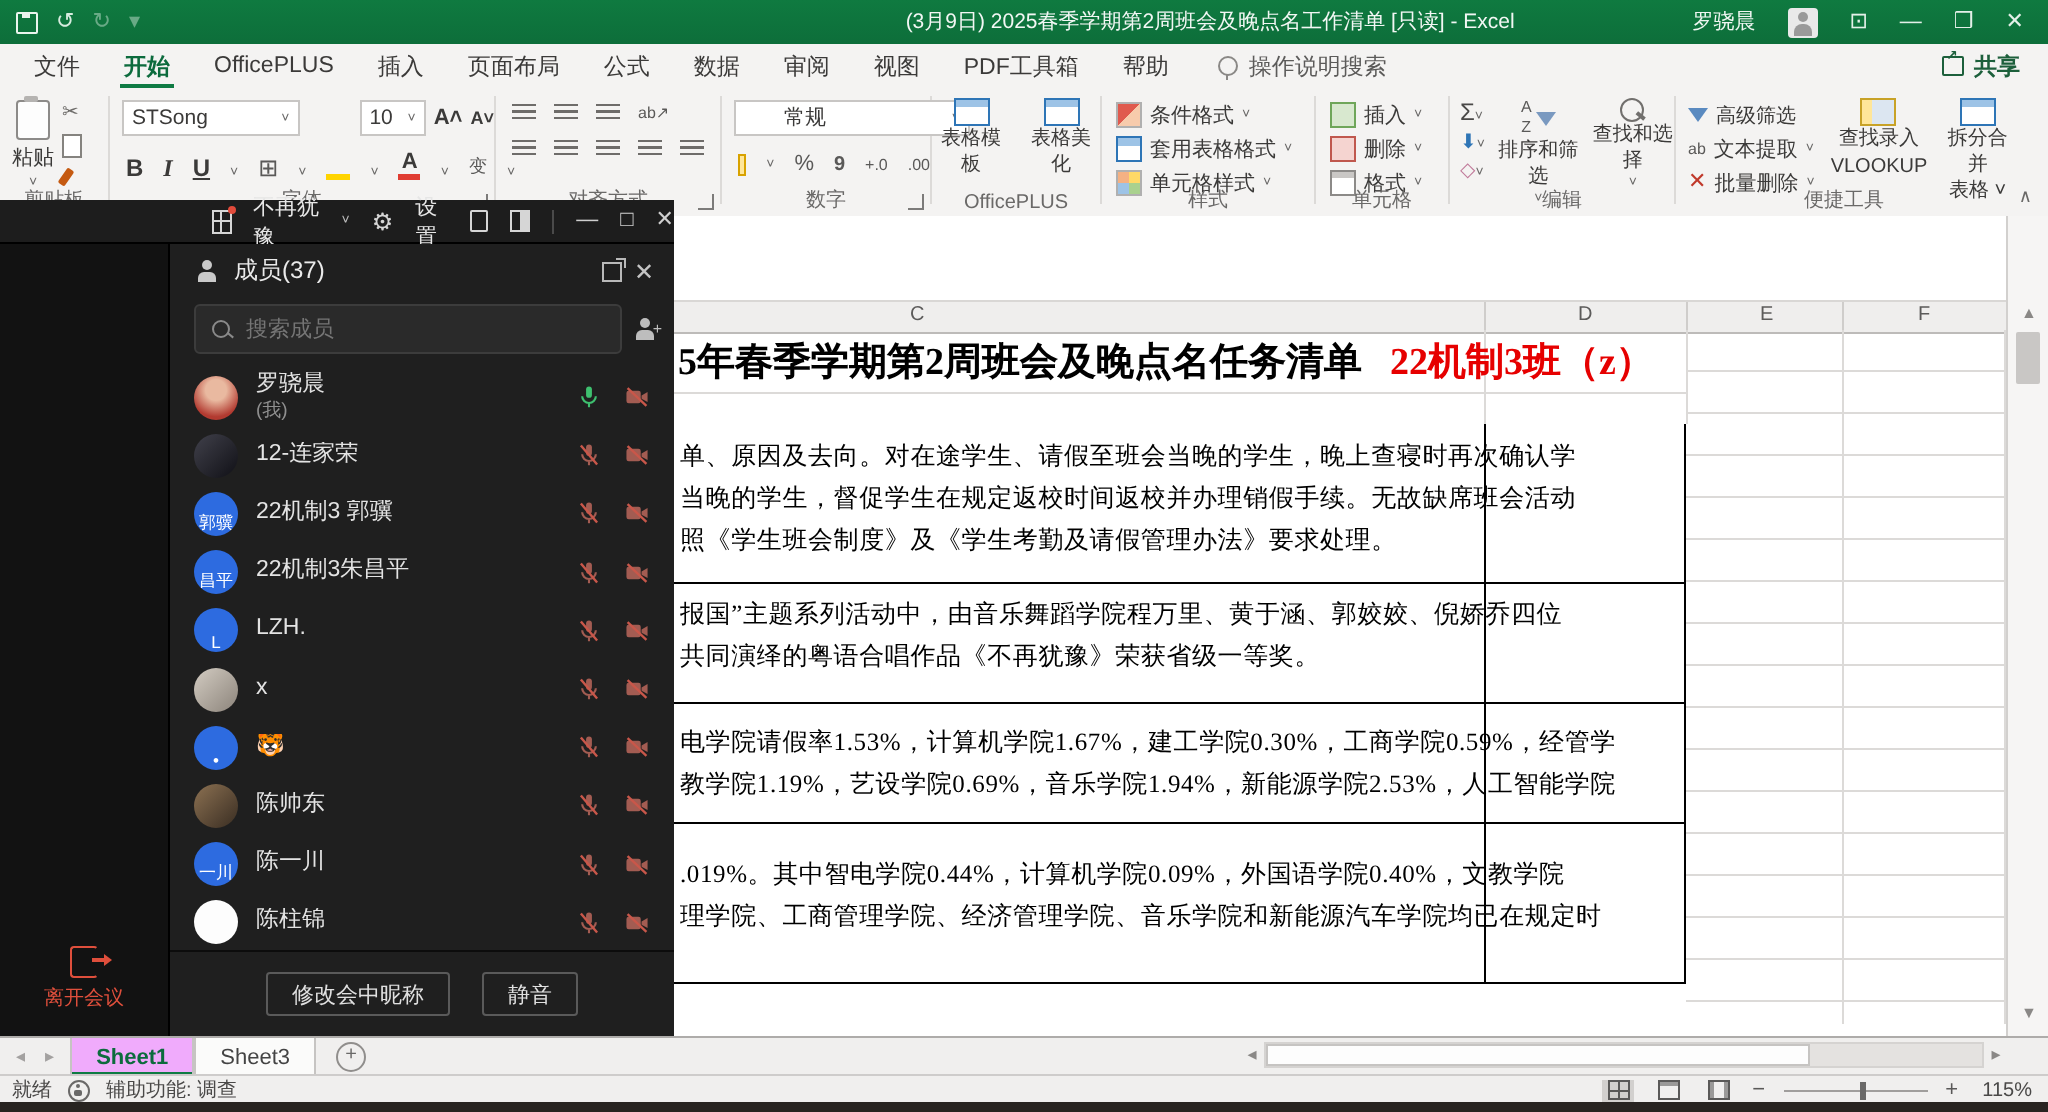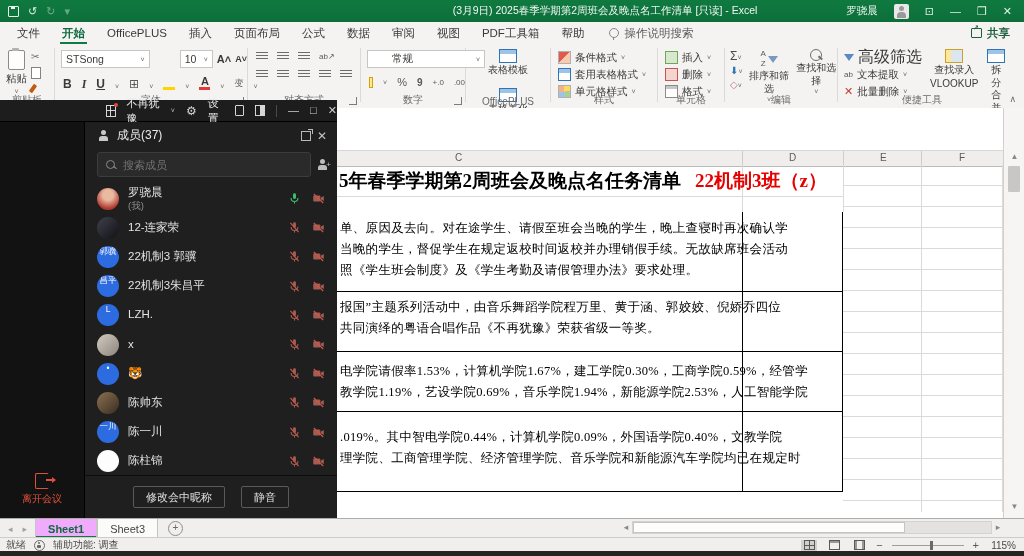--- a/index.html
+++ b/index.html
@@ -181,21 +181,21 @@
   .ic-smag{width:7px;height:7px;border:1.3px solid #8a8a8a;border-radius:50%;position:relative;flex:0 0 auto;}
   .ic-smag:after{content:"";position:absolute;left:6px;top:6px;width:4px;height:1.3px;background:#8a8a8a;transform:rotate(40deg);}
   .searchbox input{flex:1;background:transparent;border:0;outline:0;color:#ddd;font-size:11px;font-family:inherit;min-width:0;}
   .searchbox input::placeholder{color:#757575;}
   .ic-padd{width:9px;height:11px;position:relative;}
   .ic-padd:before{content:"";position:absolute;left:2px;top:0;width:5px;height:5px;border-radius:50%;background:#bdbdbd;}
   .ic-padd:after{content:"+";position:absolute;right:-4px;top:1px;color:#bdbdbd;font-size:8px;}
   .ic-padd i{position:absolute;left:0;top:5.5px;width:9px;height:5px;border-radius:3px 3px 0 0;background:#bdbdbd;}
   .mlist{flex:1;overflow:hidden;padding-top:1px;}
   .mrow{height:29.2px;display:flex;align-items:center;gap:9px;padding:0 12px;}
-  .avatar{width:22px;height:22px;border-radius:50%;flex:0 0 auto;display:flex;align-items:flex-start;justify-content:center;
+  .avatar{width:22px;height:22px;border-radius:50%;flex:0 0 auto;display:flex;align-items:flex-end;justify-content:center;
           font-size:8.5px;color:#fff;overflow:hidden;}
   .av-blue{background:#2d6be0;}
   .av-white{background:#fdfdfd;}
   .av-photo-a{background:radial-gradient(circle at 50% 32%,#e9b9a0 28%,#b23a30 72%);}
   .av-photo-b{background:linear-gradient(135deg,#41414b,#101016);}
   .av-photo-c{background:linear-gradient(135deg,#d3ccc2,#8c847b);}
   .av-photo-d{background:linear-gradient(135deg,#8c7152,#392d22);}
   .mname{flex:1;min-width:0;line-height:1.2;}
   .mname .nm{font-size:11.5px;color:#e3e3e3;white-space:nowrap;overflow:hidden;text-overflow:ellipsis;}
   .mname .sub{font-size:9.5px;color:#8f8f8f;}
@@ -377,21 +377,21 @@
         <span style="font-weight:bold;">9</span>
         <span style="font-size:8px;">+.0</span>
         <span style="font-size:8px;">.00</span>
       </div>
       <div class="glabel">数字</div>
       <span class="launcher"></span>
     </div>
     <div class="rsep"></div>
 
     <div class="rgroup" style="width:84px;">
-      <div style="display:flex;gap:6px;justify-content:center;flex-direction:column;">
+      <div style="display:flex;gap:6px;justify-content:center;">
 
           <div class="bigbtn">
             <span class="ic-table"></span>
             <span style="font-size:10px;">表格模板</span>
           </div>
 
           <div class="bigbtn">
             <span class="ic-table"></span>
             <span style="font-size:10px;">表格美化</span>
           </div>
@@ -476,21 +476,21 @@
       </div>
       <div class="glabel">编辑</div>
     </div>
     <div class="rsep"></div>
 
     <div class="rgroup" style="width:168px;">
       <div style="display:flex;gap:8px;padding-left:6px;">
         <div style="padding-top:5px;">
           <div class="minirow">
             <span class="ic-funnel" style="border-top-color:#5a8ac0;"></span>
-            <span style="font-size:16px;">高级筛选</span>
+            <span style="font-size:10px;">高级筛选</span>
           </div>
           <div class="minirow">
             <span class="ic-ab">ab</span>
             <span style="font-size:10.5px;">文本提取</span>
               <span class="dd">˅</span>
           </div>
           <div class="minirow">
             <span class="ic-x">✕</span>
             <span style="font-size:10.5px;">批量删除</span>
               <span class="dd">˅</span>

